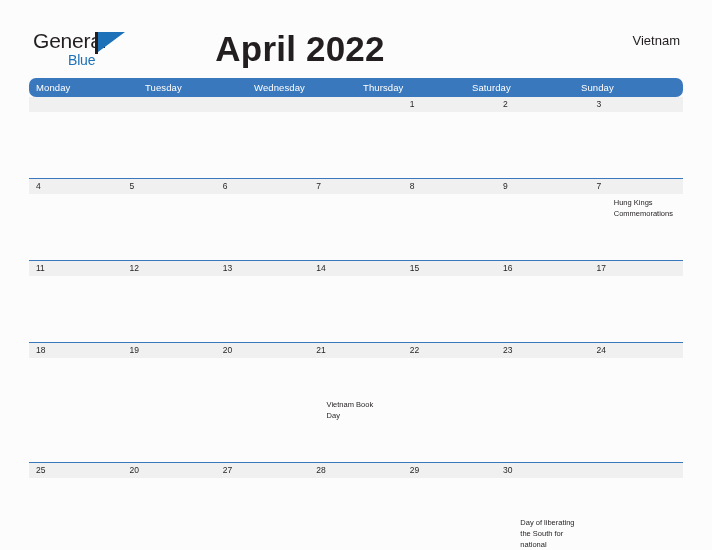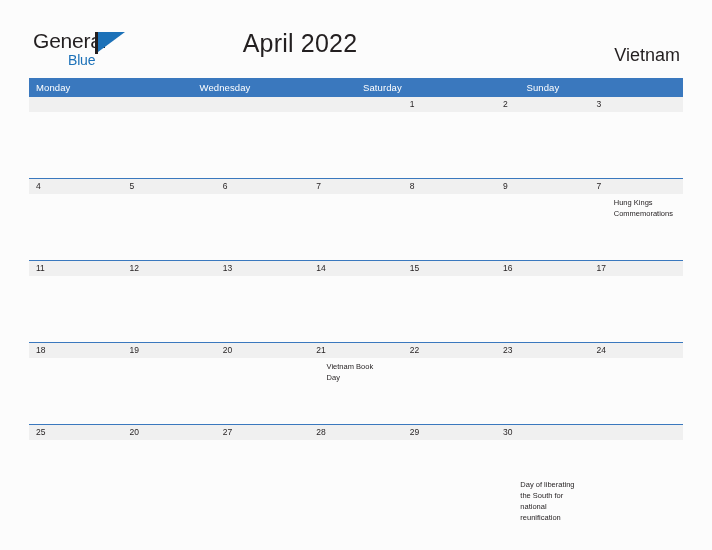--- a/index.html
+++ b/index.html
@@ -77,44 +77,45 @@
     border-top: 20px solid #1c71b8;
     border-right: 27px solid transparent;
   }
 
   .title {
     position: absolute;
     left: 0;
     top: 29px;
     width: 600px;
     text-align: center;
-    font-size: 25px;
-    color: #231f20;
-    font-weight: normal;
+    font-size: 35px;
+    color: #231f20;
+    font-weight: bold;
     letter-spacing: 0.2px;
   }
   .country {
     position: absolute;
     right: 32px;
-    top: 45px;
-    font-size: 18px;
+    top: 33px;
+    font-size: 13px;
     color: #231f20;
   }
 
   
   .calendar {
     position: absolute;
     left: 29px;
     top: 78px;
     width: 654px;
   }
   .weekdays {
     display: flex;
     background: #3a78be;
     height: 19px;
+    border-radius: 7px;
   }
   .weekday {
     flex: 1 1 0;
     color: #ffffff;
     font-size: 9.5px;
     line-height: 19px;
     padding-left: 7px;
     box-sizing: border-box;
     letter-spacing: 0.1px;
   }
@@ -140,21 +141,21 @@
     box-sizing: border-box;
   }
   .week .eventrow {
     display: flex;
     background: #fcfcfc;
     gap: 24px;
   }
   .week.first .eventrow { height: 66px; }
   .week.r2 .eventrow { height: 66px; }
   .week.r3 .eventrow { height: 66px; }
-  .week.r4 .eventrow { height: 66px; }
+  .week.r4 .eventrow { height: 66px; margin-top: 38px; }
   .week.r5 .eventrow { height: 66px; margin-top: 36px; }
 
   .eventrow .eventcell {
     flex: 1 1 0;
     box-sizing: border-box;
     padding: 3px 10px 0 7px;
   }
   .event {
     font-size: 7.5px;
     line-height: 11px;
@@ -179,21 +180,23 @@
     </div>
 
     <div class="title">April 2022</div>
     <div class="country">Vietnam</div>
   </div>
 
   <div class="calendar">
 
     <div class="weekdays">
       <div class="weekday">Monday</div>
+      <div class="weekday">Tuesday</div>
       <div class="weekday">Wednesday</div>
+      <div class="weekday">Thursday</div>
       <div class="weekday">Saturday</div>
       <div class="weekday">Sunday</div>
     </div>
 
     <div class="week first">
       <div class="daterow">
         <div class="datecell"></div>
         <div class="datecell"></div>
         <div class="datecell"></div>
         <div class="datecell"></div>

